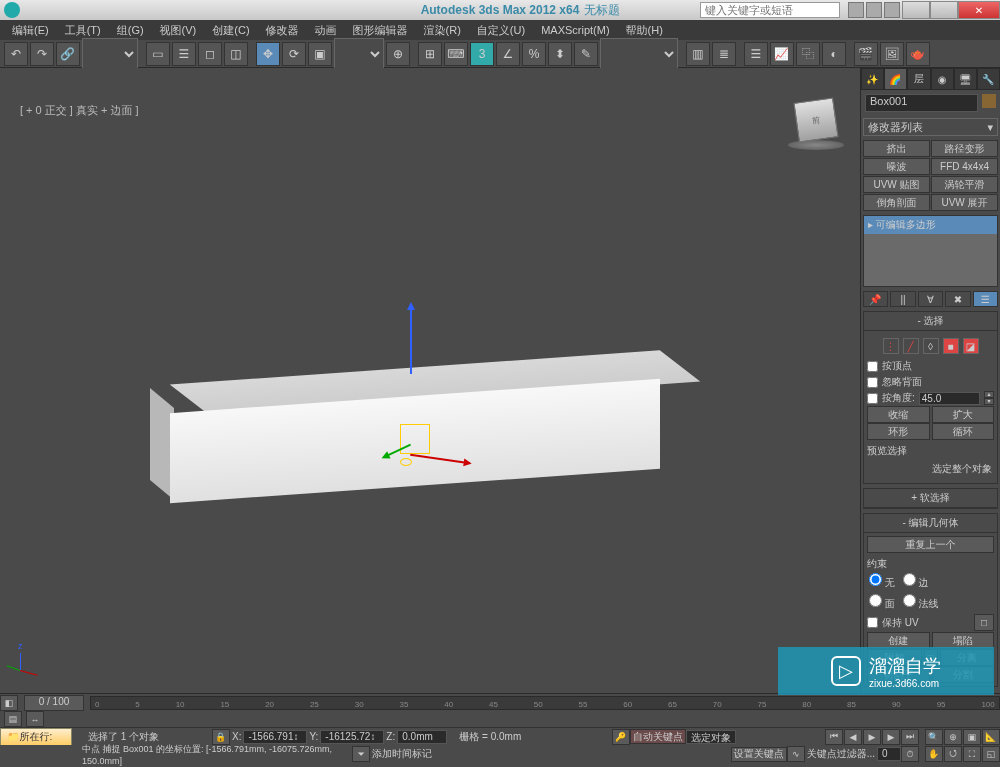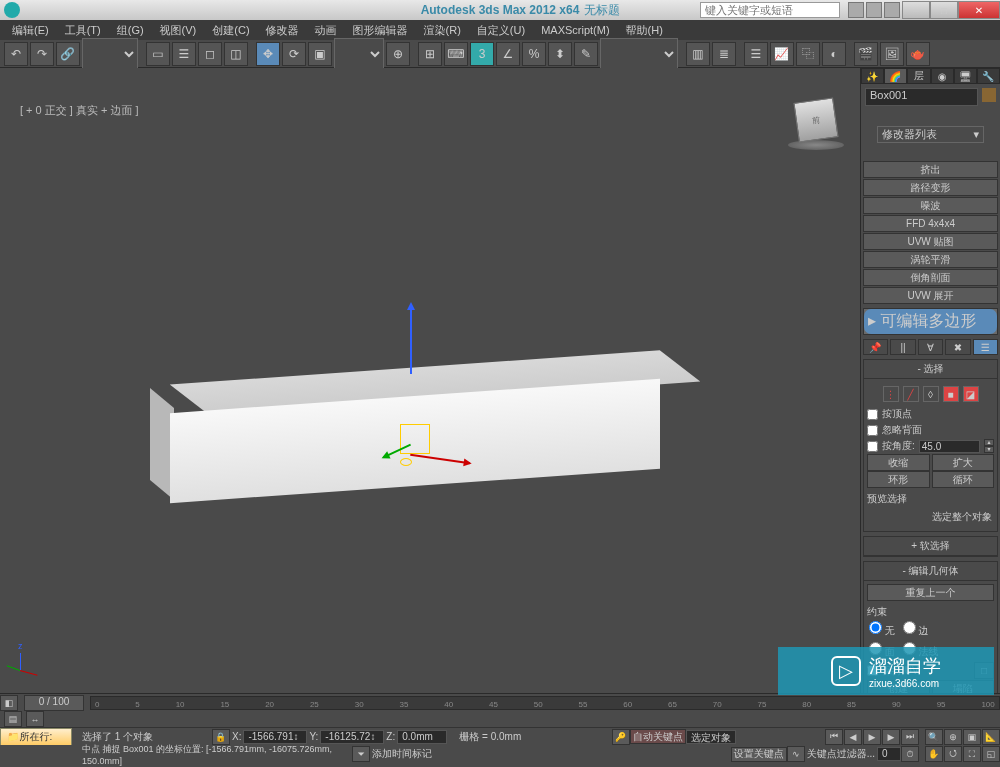--- a/index.html
+++ b/index.html
@@ -64,25 +64,25 @@
 .axis-x { position:absolute; width:18px; height:1px; background:#c00; left:10px; bottom:6px; transform:rotate(15deg); transform-origin:left; }
 .axis-y { position:absolute; width:14px; height:1px; background:#0a0; left:10px; bottom:6px; transform:rotate(200deg); transform-origin:left; }
 
 
 .cmd-panel { width:140px; background:#4a4a4a; border-left:1px solid #2a2a2a; display:flex; flex-direction:column; overflow-y:auto; }
 .cmd-tabs { height:22px; display:flex; background:#3a3a3a; }
 .cmd-tab { flex:1; border:1px solid #2a2a2a; display:flex; align-items:center; justify-content:center; font-size:10px; }
 .cmd-tab.active { background:#5a5a5a; }
 .obj-name { height:18px; background:#2a2a2a; border:1px solid #555; padding:0 4px; margin:2px; font-size:11px; }
 .obj-swatch { width:14px; height:14px; background:#886633; display:inline-block; float:right; margin:2px; }
-.modifier-list { height:18px; background:#4a4a4a; border:1px solid #666; margin:16px; padding:0 4px; display:flex; justify-content:space-between; align-items:center; }
-.mod-btn-grid { display:grid; grid-template-columns:1fr; gap:1px; margin:2px; }
+.modifier-list { height:18px; background:#4a4a4a; border:1px solid #666; margin:2px; padding:0 4px; display:flex; justify-content:space-between; align-items:center; }
+.mod-btn-grid { display:grid; grid-template-columns:1fr 1fr; gap:1px; margin:2px; }
 .mod-btn { height:17px; background:#5a5a5a; border:1px solid #333; font-size:10px; display:flex; align-items:center; justify-content:center; }
 .mod-stack { height:72px; background:#6a6a6a; border:1px solid #333; margin:2px; }
-.mod-stack-item { background:#5a8ab8; padding:2px 4px; font-size:16px;border-radius:7px; }
+.mod-stack-item { background:#5a8ab8; padding:2px 4px; font-size:10px; }
 .mod-stack-btns { display:flex; gap:2px; margin:2px; }
 .mod-stack-btn { flex:1; height:16px; background:#4a4a4a; border:1px solid #333; font-size:10px; display:flex; align-items:center; justify-content:center; }
 
 
 .rollout { margin:2px; border:1px solid #333; }
 .rollout-header { background:#4a4a4a; padding:2px; text-align:center; font-size:10px; border-bottom:1px solid #333; }
 .rollout-body { background:#4a4a4a; padding:3px; font-size:10px; }
 .sel-icons { display:flex; justify-content:center; gap:4px; margin:4px 0; }
 .sel-icon { width:16px; height:16px; border:1px solid #666; display:flex; align-items:center; justify-content:center; }
 .sel-icon.v { color:#d44; }
@@ -368,21 +368,21 @@
   </div>
 </div>
 
 <div class="status-area">
   <div class="status-row1">
     <div class="status-btn">▤</div>
     <div class="status-btn">↔</div>
   </div>
   <div class="status-row2">
     <div class="layer-dd" style="width:72px">📁 <span>所在行:</span></div>
-    <span class="status-label" style="flex:0 0 140px;padding-left:10px">选择了 1 个对象</span>
+    <span class="status-label" style="flex:0 0 140px;padding-left:16px">选择了 1 个对象</span>
     <div class="status-btn">🔒</div>
     <span class="status-label">X:</span>
       <span class="status-field" style="width:64px">-1566.791↕</span>
     <span class="status-label">Y:</span>
       <span class="status-field" style="width:64px">-16125.72↕</span>
     <span class="status-label">Z:</span>
       <span class="status-field" style="width:50px">0.0mm</span>
     <span class="status-label" style="margin-left:10px">栅格 = 0.0mm</span>
     <div class="status-btn" style="margin-left:auto">🔑</div>
     <div class="mod-btn" style="width:56px;height:15px;background:#6a4a4a">自动关键点</div>

